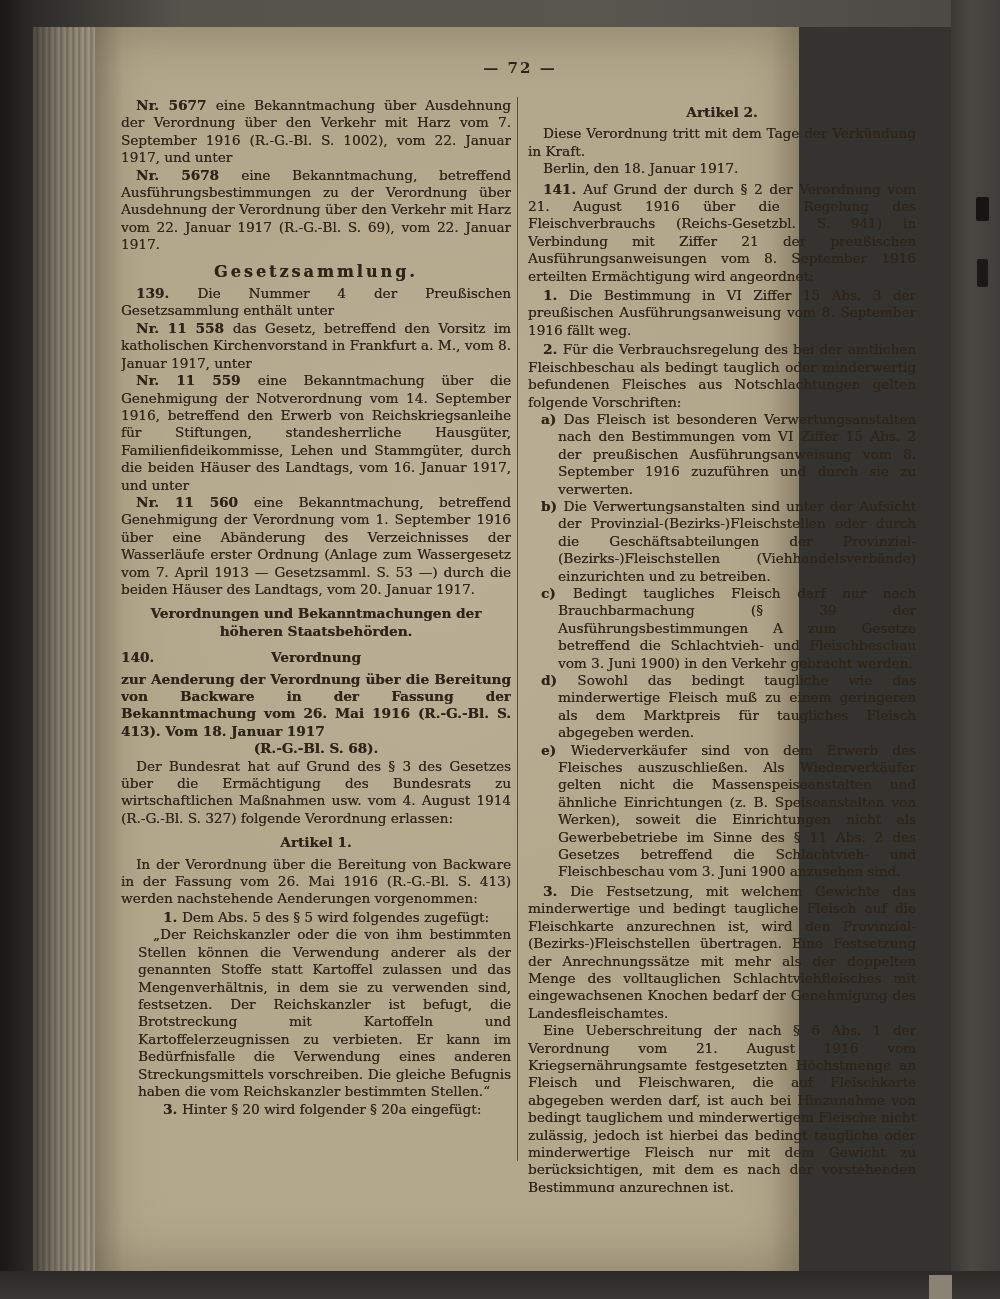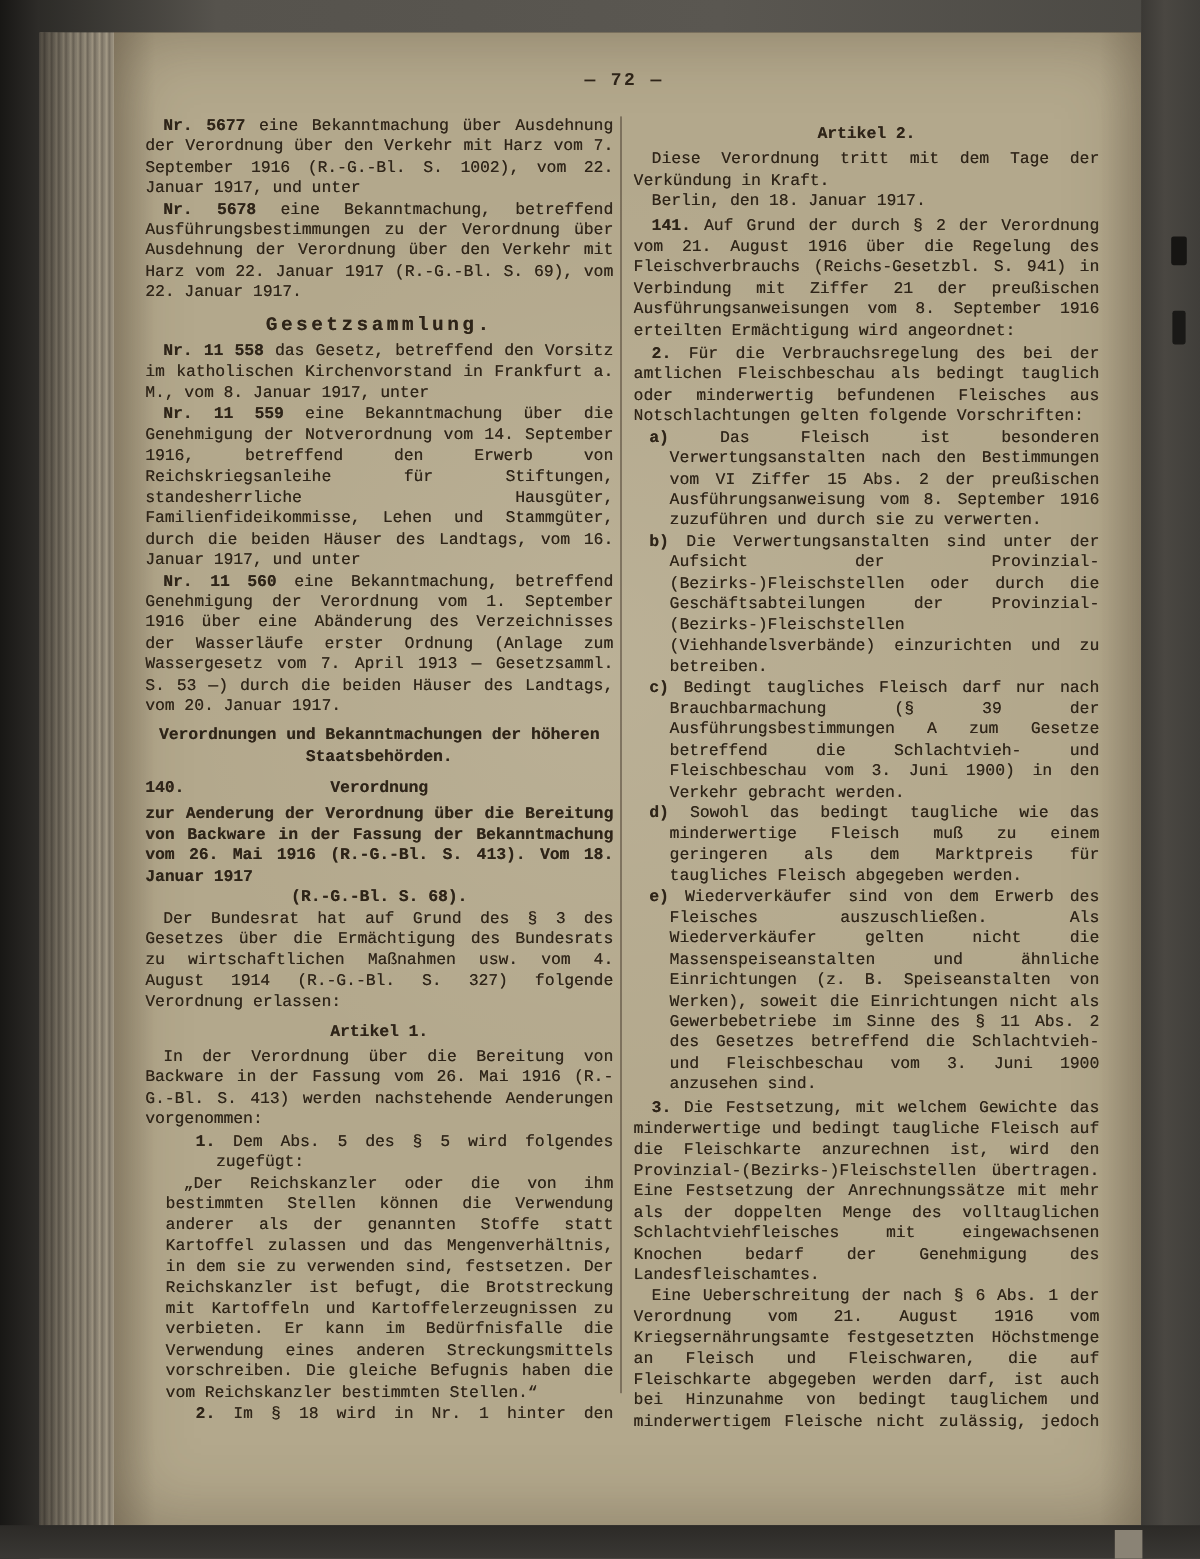--- a/index.html
+++ b/index.html
@@ -16,28 +16,27 @@
   .frame-right{position:absolute;left:951px;top:0;width:49px;height:1299px;
     background:linear-gradient(90deg,#3b3935,#4a4742 40%,#403e3a);}
   .frame-bottom{position:absolute;left:0;top:1271px;width:1000px;height:28px;
     background:linear-gradient(180deg,#2c2a27,#3a3834);}
   
   .book-edges{position:absolute;left:33px;top:27px;width:62px;height:1244px;
     background:
       linear-gradient(90deg, rgba(18,16,14,0.55) 0%, rgba(18,16,14,0.18) 40%, rgba(18,16,14,0) 85%),
       repeating-linear-gradient(90deg,#8d8575 0px,#a49a86 2px,#776f61 4px,#938a79 6px);}
   
-  .paper{position:absolute;left:95px;top:27px;width:856px;height:1244px;
+  .paper{position:absolute;left:95px;top:27px;width:704px;height:1244px;
     background:
       radial-gradient(ellipse 70% 55% at 48% 42%, rgba(255,252,240,0.10), rgba(0,0,0,0) 60%),
       linear-gradient(90deg, rgba(70,58,44,0.25) 0%, rgba(70,58,44,0) 4%, rgba(70,58,44,0) 96%, rgba(70,58,44,0.18) 100%),
       var(--paper,#b3a88c);
     box-shadow:inset 0 0 60px rgba(62,50,34,0.38);
     color:var(--ink,#2e2418);
-    font-family:Liberation Mono, monospace;
   }
   .page-number{position:absolute;left:25px;top:32px;width:800px;text-align:center;
     font-weight:bold;font-size:15px;letter-spacing:2px;}
   .divider{position:absolute;left:422px;top:70px;width:1px;height:1064px;background:rgba(58,46,33,0.75);}
   .col{position:absolute;top:70px;font-size:13.6px;line-height:17.4px;text-align:justify;
     text-shadow:0.2px 0 0 rgba(46,36,24,0.7);overflow:hidden;}
   .col-left{left:26px;width:390px;height:1090px;}
   .col-right{left:433px;width:388px;height:1095px;}
   .blk{margin:0;}
   .b-para{text-indent:15px;}
@@ -67,40 +66,41 @@
   <div class="frame-top"></div>
   <div class="frame-left"></div>
   <div class="book-edges"></div>
   <div class="paper">
     <div class="page-number">— 72 —</div>
     <div class="divider"></div>
     <div class="col col-left">
         <div class="blk b-para"><span class="marker">Nr. 5677&nbsp;</span><span>eine Bekanntmachung über Ausdehnung der Verordnung über den Verkehr mit Harz vom 7. September 1916 (R.-G.-Bl. S. 1002), vom 22. Januar 1917, und unter</span></div>
         <div class="blk b-para"><span class="marker">Nr. 5678&nbsp;</span><span>eine Bekanntmachung, betreffend Ausführungsbestimmungen zu der Verordnung über Ausdehnung der Verordnung über den Verkehr mit Harz vom 22. Januar 1917 (R.-G.-Bl. S. 69), vom 22. Januar 1917.</span></div>
         <div class="blk b-heading-lg"><span>Gesetzsammlung.</span></div>
+        <div class="blk b-numpara"><span class="marker">139.&nbsp;</span><span>Die Nummer 4 der Preußischen Gesetzsammlung enthält unter</span></div>
         <div class="blk b-para"><span class="marker">Nr. 11 558&nbsp;</span><span>das Gesetz, betreffend den Vorsitz im katholischen Kirchenvorstand in Frankfurt a. M., vom 8. Januar 1917, unter</span></div>
         <div class="blk b-para"><span class="marker">Nr. 11 559&nbsp;</span><span>eine Bekanntmachung über die Genehmigung der Notverordnung vom 14. September 1916, betreffend den Erwerb von Reichskriegsanleihe für Stiftungen, standesherrliche Hausgüter, Familienfideikommisse, Lehen und Stammgüter, durch die beiden Häuser des Landtags, vom 16. Januar 1917, und unter</span></div>
         <div class="blk b-para"><span class="marker">Nr. 11 560&nbsp;</span><span>eine Bekanntmachung, betreffend Genehmigung der Verordnung vom 1. September 1916 über eine Abänderung des Verzeichnisses der Wasserläufe erster Ordnung (Anlage zum Wassergesetz vom 7. April 1913 — Gesetzsamml. S. 53 —) durch die beiden Häuser des Landtags, vom 20. Januar 1917.</span></div>
         <div class="blk b-heading"><span>Verordnungen und Bekanntmachungen der höheren Staatsbehörden.</span></div>
         <div class="blk b-numheading"><span class="marker">140.&nbsp;</span><span>Verordnung</span></div>
         <div class="blk b-boldpara"><span>zur Aenderung der Verordnung über die Bereitung von Backware in der Fassung der Bekanntmachung vom 26. Mai 1916 (R.-G.-Bl. S. 413). Vom 18. Januar 1917</span></div>
         <div class="blk b-center"><span>(R.-G.-Bl. S. 68).</span></div>
         <div class="blk b-para"><span>Der Bundesrat hat auf Grund des § 3 des Gesetzes über die Ermächtigung des Bundesrats zu wirtschaftlichen Maßnahmen usw. vom 4. August 1914 (R.-G.-Bl. S. 327) folgende Verordnung erlassen:</span></div>
         <div class="blk b-heading"><span>Artikel 1.</span></div>
         <div class="blk b-para"><span>In der Verordnung über die Bereitung von Backware in der Fassung vom 26. Mai 1916 (R.-G.-Bl. S. 413) werden nachstehende Aenderungen vorgenommen:</span></div>
         <div class="blk b-li"><span class="marker">1.&nbsp;</span><span>Dem Abs. 5 des § 5 wird folgendes zugefügt:</span></div>
         <div class="blk b-quote"><span>„Der Reichskanzler oder die von ihm bestimmten Stellen können die Verwendung anderer als der genannten Stoffe statt Kartoffel zulassen und das Mengenverhältnis, in dem sie zu verwenden sind, festsetzen. Der Reichskanzler ist befugt, die Brotstreckung mit Kartoffeln und Kartoffelerzeugnissen zu verbieten. Er kann im Bedürfnisfalle die Verwendung eines anderen Streckungsmittels vorschreiben. Die gleiche Befugnis haben die vom Reichskanzler bestimmten Stellen.“</span></div>
-        <div class="blk b-li"><span class="marker">2.&nbsp;</span><span>Im § 18 wird in Nr. 1 hinter den Worten: „auf Grund der §§ 3,“ eingefügt: „5,“; in Nr. 2 daselbst wird hinter den Worten: „auf Grund der §§“ eingefügt: „5,“.</span></div>
         <div class="blk b-li"><span class="marker">3.&nbsp;</span><span>Hinter § 20 wird folgender § 20a eingefügt:</span></div>
       </div>
     <div class="col col-right">
         <div class="blk b-heading"><span>Artikel 2.</span></div>
         <div class="blk b-para"><span>Diese Verordnung tritt mit dem Tage der Verkündung in Kraft.</span></div>
         <div class="blk b-para"><span>Berlin, den 18. Januar 1917.</span></div>
         <div class="blk b-numpara"><span class="marker">141.&nbsp;</span><span>Auf Grund der durch § 2 der Verordnung vom 21. August 1916 über die Regelung des Fleischverbrauchs (Reichs-Gesetzbl. S. 941) in Verbindung mit Ziffer 21 der preußischen Ausführungsanweisungen vom 8. September 1916 erteilten Ermächtigung wird angeordnet:</span></div>
+        <div class="blk b-pnum"><span class="marker">1.&nbsp;</span><span>Die Bestimmung in VI Ziffer 15 Abs. 3 der preußischen Ausführungsanweisung vom 8. September 1916 fällt weg.</span></div>
         <div class="blk b-pnum"><span class="marker">2.&nbsp;</span><span>Für die Verbrauchsregelung des bei der amtlichen Fleischbeschau als bedingt tauglich oder minderwertig befundenen Fleisches aus Notschlachtungen gelten folgende Vorschriften:</span></div>
         <div class="blk b-li2"><span class="marker">a)&nbsp;</span><span>Das Fleisch ist besonderen Verwertungsanstalten nach den Bestimmungen vom VI Ziffer 15 Abs. 2 der preußischen Ausführungsanweisung vom 8. September 1916 zuzuführen und durch sie zu verwerten.</span></div>
         <div class="blk b-li2"><span class="marker">b)&nbsp;</span><span>Die Verwertungsanstalten sind unter der Aufsicht der Provinzial-(Bezirks-)Fleischstellen oder durch die Geschäftsabteilungen der Provinzial-(Bezirks-)Fleischstellen (Viehhandelsverbände) einzurichten und zu betreiben.</span></div>
         <div class="blk b-li2"><span class="marker">c)&nbsp;</span><span>Bedingt taugliches Fleisch darf nur nach Brauchbarmachung (§ 39 der Ausführungsbestimmungen A zum Gesetze betreffend die Schlachtvieh- und Fleischbeschau vom 3. Juni 1900) in den Verkehr gebracht werden.</span></div>
         <div class="blk b-li2"><span class="marker">d)&nbsp;</span><span>Sowohl das bedingt taugliche wie das minderwertige Fleisch muß zu einem geringeren als dem Marktpreis für taugliches Fleisch abgegeben werden.</span></div>
         <div class="blk b-li2"><span class="marker">e)&nbsp;</span><span>Wiederverkäufer sind von dem Erwerb des Fleisches auszuschließen. Als Wiederverkäufer gelten nicht die Massenspeiseanstalten und ähnliche Einrichtungen (z. B. Speiseanstalten von Werken), soweit die Einrichtungen nicht als Gewerbebetriebe im Sinne des § 11 Abs. 2 des Gesetzes betreffend die Schlachtvieh- und Fleischbeschau vom 3. Juni 1900 anzusehen sind.</span></div>
         <div class="blk b-pnum"><span class="marker">3.&nbsp;</span><span>Die Festsetzung, mit welchem Gewichte das minderwertige und bedingt taugliche Fleisch auf die Fleischkarte anzurechnen ist, wird den Provinzial-(Bezirks-)Fleischstellen übertragen. Eine Festsetzung der Anrechnungssätze mit mehr als der doppelten Menge des volltauglichen Schlachtviehfleisches mit eingewachsenen Knochen bedarf der Genehmigung des Landesfleischamtes.</span></div>
         <div class="blk b-para"><span>Eine Ueberschreitung der nach § 6 Abs. 1 der Verordnung vom 21. August 1916 vom Kriegsernährungsamte festgesetzten Höchstmenge an Fleisch und Fleischwaren, die auf Fleischkarte abgegeben werden darf, ist auch bei Hinzunahme von bedingt tauglichem und minderwertigem Fleische nicht zulässig, jedoch ist hierbei das bedingt taugliche oder minderwertige Fleisch nur mit dem Gewicht zu berücksichtigen, mit dem es nach der vorstehenden Bestimmung anzurechnen ist.</span></div>
       </div>
   </div>

